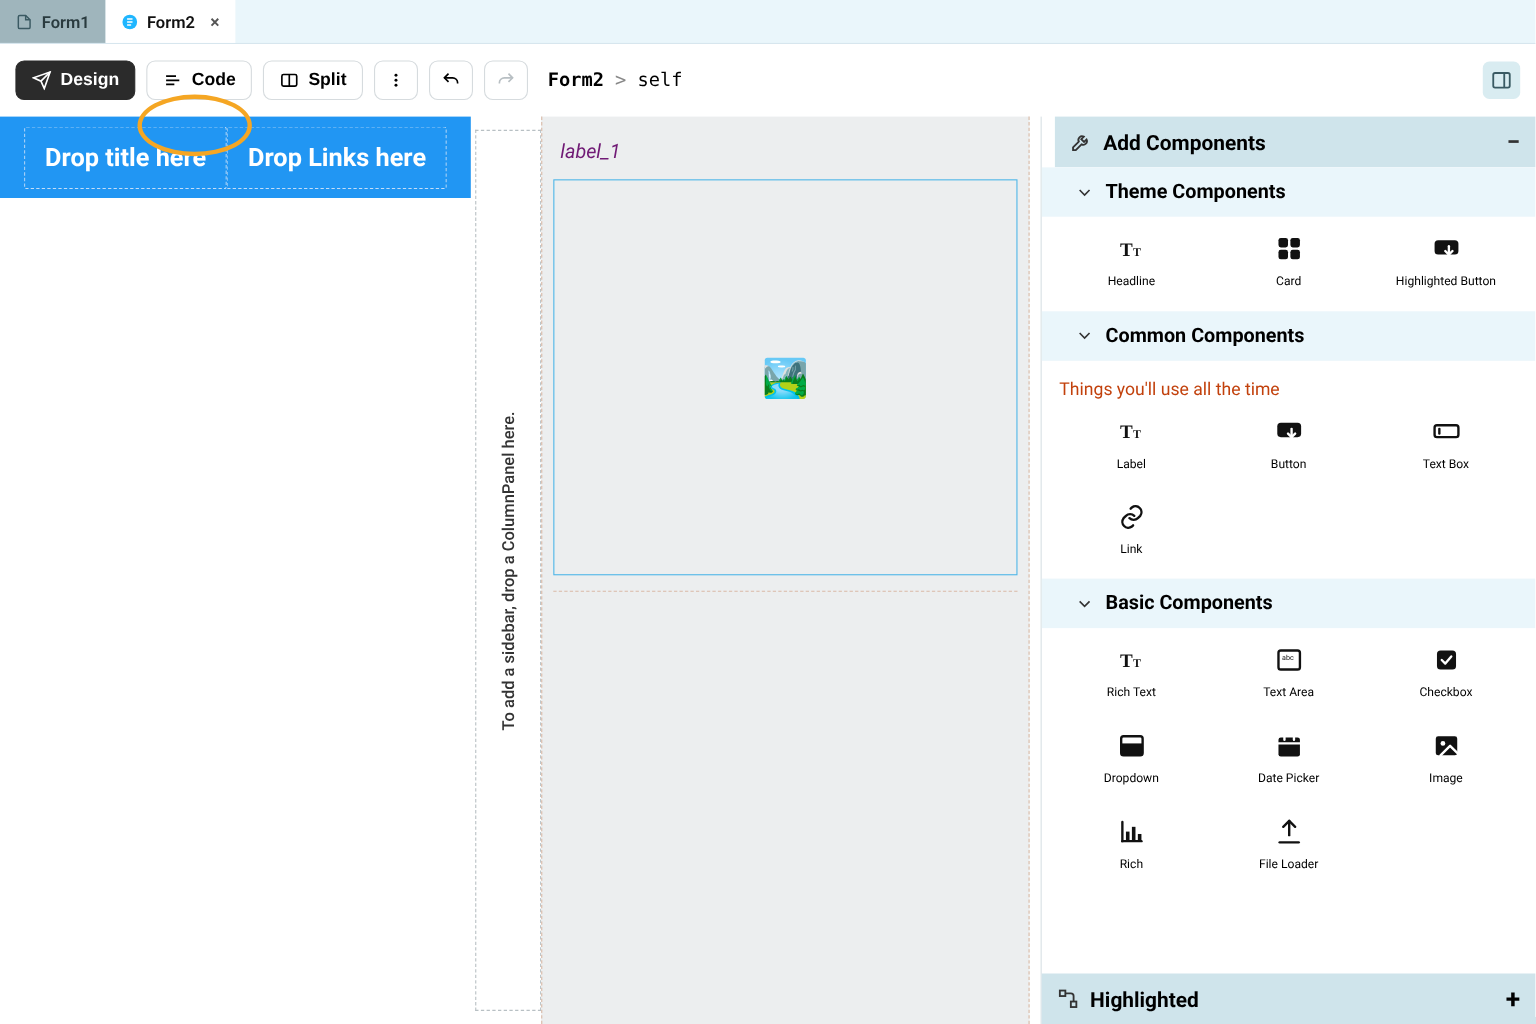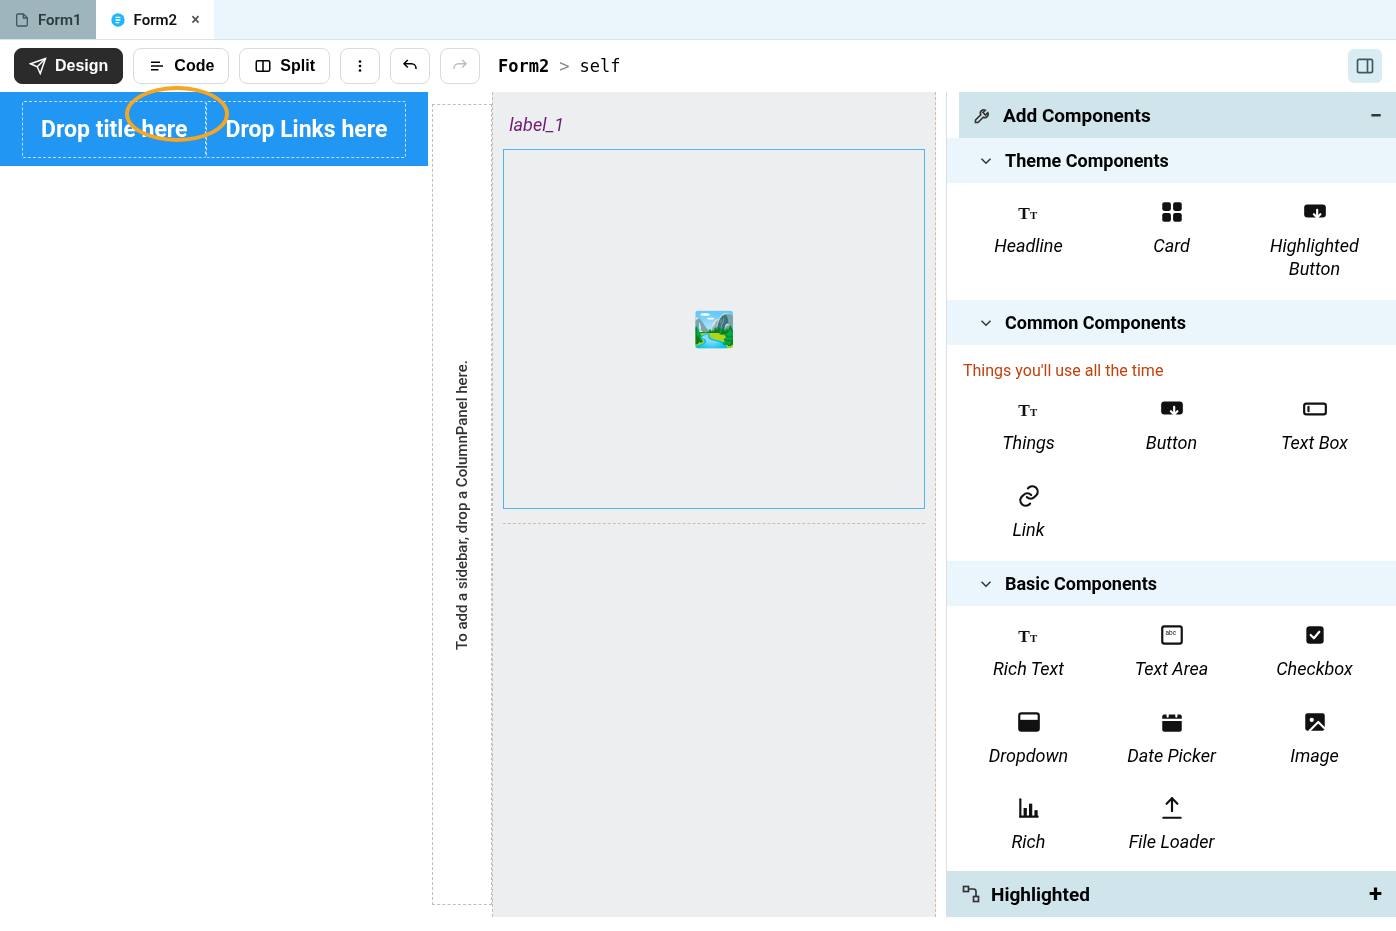--- a/index.html
+++ b/index.html
@@ -7,21 +7,21 @@
 
   
   .tabs-bar { height: 40px; background: #eaf6fb; display: flex; align-items: stretch; border-bottom: 1px solid #d7e6ee; }
   .tab { display: flex; align-items: center; gap: 8px; padding: 0 14px; font-size: 15px; font-weight: 600; cursor: pointer; }
   .tab.inactive { background: #9fb5bc; color: #2a3b3f; }
   .tab.active { background: #fff; color: #111; }
   .tab .doc-icon { width: 16px; height: 16px; display:inline-flex; align-items:center; justify-content:center; }
   .tab .close { margin-left: 6px; color: #555; font-size: 16px; }
 
   
-  .toolbar { height: 52px; display: flex; align-items: center; padding: 0 14px; gap: 10px; position: relative; }
+  .toolbar { height: 66px; display: flex; align-items: center; padding: 0 14px; gap: 10px; position: relative; }
   .btn { display: inline-flex; align-items: center; gap: 8px; padding: 8px 14px; border-radius: 8px; border: 1px solid #d6dbde; background: #fff; font-size: 16px; font-weight: 600; cursor: pointer; }
   .btn.dark { background: #2b2b2b; color: #fff; border-color: #2b2b2b; }
   .btn.icon-only { padding: 8px 10px; }
   .btn svg { width: 18px; height: 18px; }
   .btn.disabled { color: #b8bfc3; }
   .highlight-oval { position: absolute; left: 125px; top: 46px; width: 104px; height: 56px; border: 4px solid #f5a623; border-radius: 50%; pointer-events: none; }
   .breadcrumb { margin-left: 8px; font-family: ui-monospace, Menlo, Consolas, monospace; font-size: 17px; display: flex; align-items: center; gap: 10px; }
   .breadcrumb .sep { color: #888; }
   .right-dock { margin-left: auto; }
   .dock-btn { width: 34px; height: 34px; border-radius: 6px; background: #d9ecf1; display: flex; align-items: center; justify-content: center; cursor:pointer; }
@@ -46,21 +46,21 @@
   .right-panel { width: 450px; border-left: 1px solid #d7e0e4; display:flex; flex-direction:column; background:#fff; }
   .panel-header { background: #cfe4eb; height: 46px; display:flex; align-items:center; padding: 0 14px; gap: 10px; font-weight:700; font-size:19px;margin-left:12px; }
   .panel-header .collapse { margin-left:auto; font-size:22px; font-weight:700; color:#333; cursor:pointer; }
   .panel-scroll { flex:1; overflow-y:auto; }
   .section-head { background:#eaf6fb; padding: 12px 30px; display:flex; align-items:center; gap:10px; font-weight:700; font-size:18px; cursor:pointer; }
   .section-body { padding: 14px 10px 20px; }
   .section-hint { color:#c2410c; font-size:16px; padding: 2px 6px 14px; }
   .comp-grid { display:grid; grid-template-columns: repeat(3, 1fr); row-gap: 26px; }
   .comp { display:flex; flex-direction:column; align-items:center; gap:8px; cursor:grab; }
   .comp .cicon { width: 34px; height: 30px; display:flex; align-items:center; justify-content:center; font-size:24px; }
-  .comp .clabel { font-size:18px; text-align:center; line-height:1.25;font-style:italic; }
+  .comp .clabel { font-size:11px; text-align:center; line-height:1.25; }
   .comp.muted .cicon { color:#9aa3a7; }
 
   .panel-footer { background:#cfe4eb; height: 46px; display:flex; align-items:center; padding:0 14px; gap:10px; font-weight:700; font-size:19px; }
   .panel-footer .plus { margin-left:auto; font-size:24px; cursor:pointer; }
 
   .chev { width:18px; height:18px; }
 
   
   .panel-scroll::-webkit-scrollbar { width: 10px; }
   .panel-scroll::-webkit-scrollbar-thumb { background:#c3ccd0; border-radius:5px; }
@@ -233,21 +233,21 @@
       <div class="section-body">
         <div class="section-hint">Things you'll use all the time</div>
         <div class="comp-grid" id="grid-common">
             <div class="comp">
               <div class="cicon">
                 <svg width="30" height="26" viewBox="0 0 24 24" fill="none" stroke="#111" stroke-width="2" stroke-linecap="round" stroke-linejoin="round">
                   <text x="2" y="18" font-size="16" font-family="serif" font-weight="bold" fill="#111" stroke="none">T</text>
                   <text x="13" y="18" font-size="10" font-family="serif" font-weight="bold" fill="#111" stroke="none">T</text>
                 </svg>
               </div>
-              <div class="clabel">Things</div>
+              <div class="clabel">Label</div>
             </div>
             <div class="comp">
               <div class="cicon">
                 <svg width="30" height="26" viewBox="0 0 24 24" fill="none" stroke="#111" stroke-width="2" stroke-linecap="round" stroke-linejoin="round">
                   <rect x="2" y="5" width="20" height="12" rx="3" fill="#111" stroke="none"></rect>
                   <path d="M11 14l3 3 3-3" stroke="#fff"></path>
                   <path d="M14 10v7" stroke="#fff"></path>
                 </svg>
               </div>
               <div class="clabel">Button</div>

